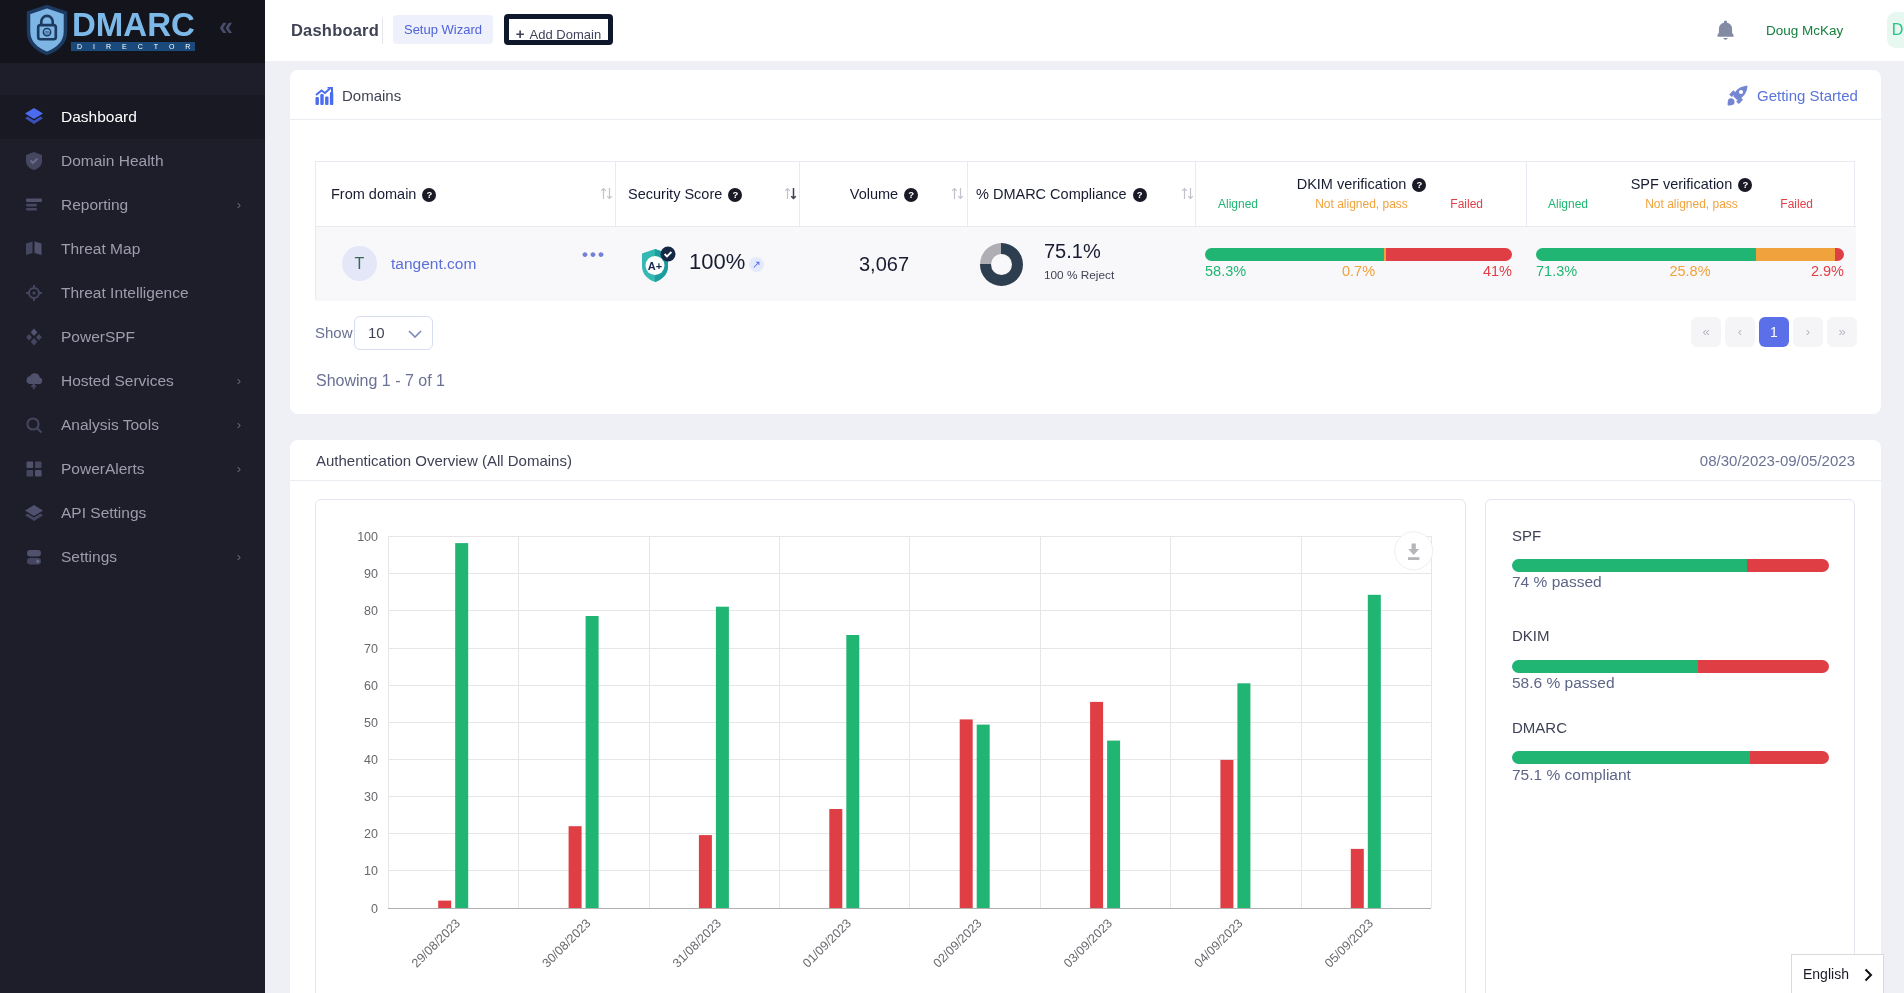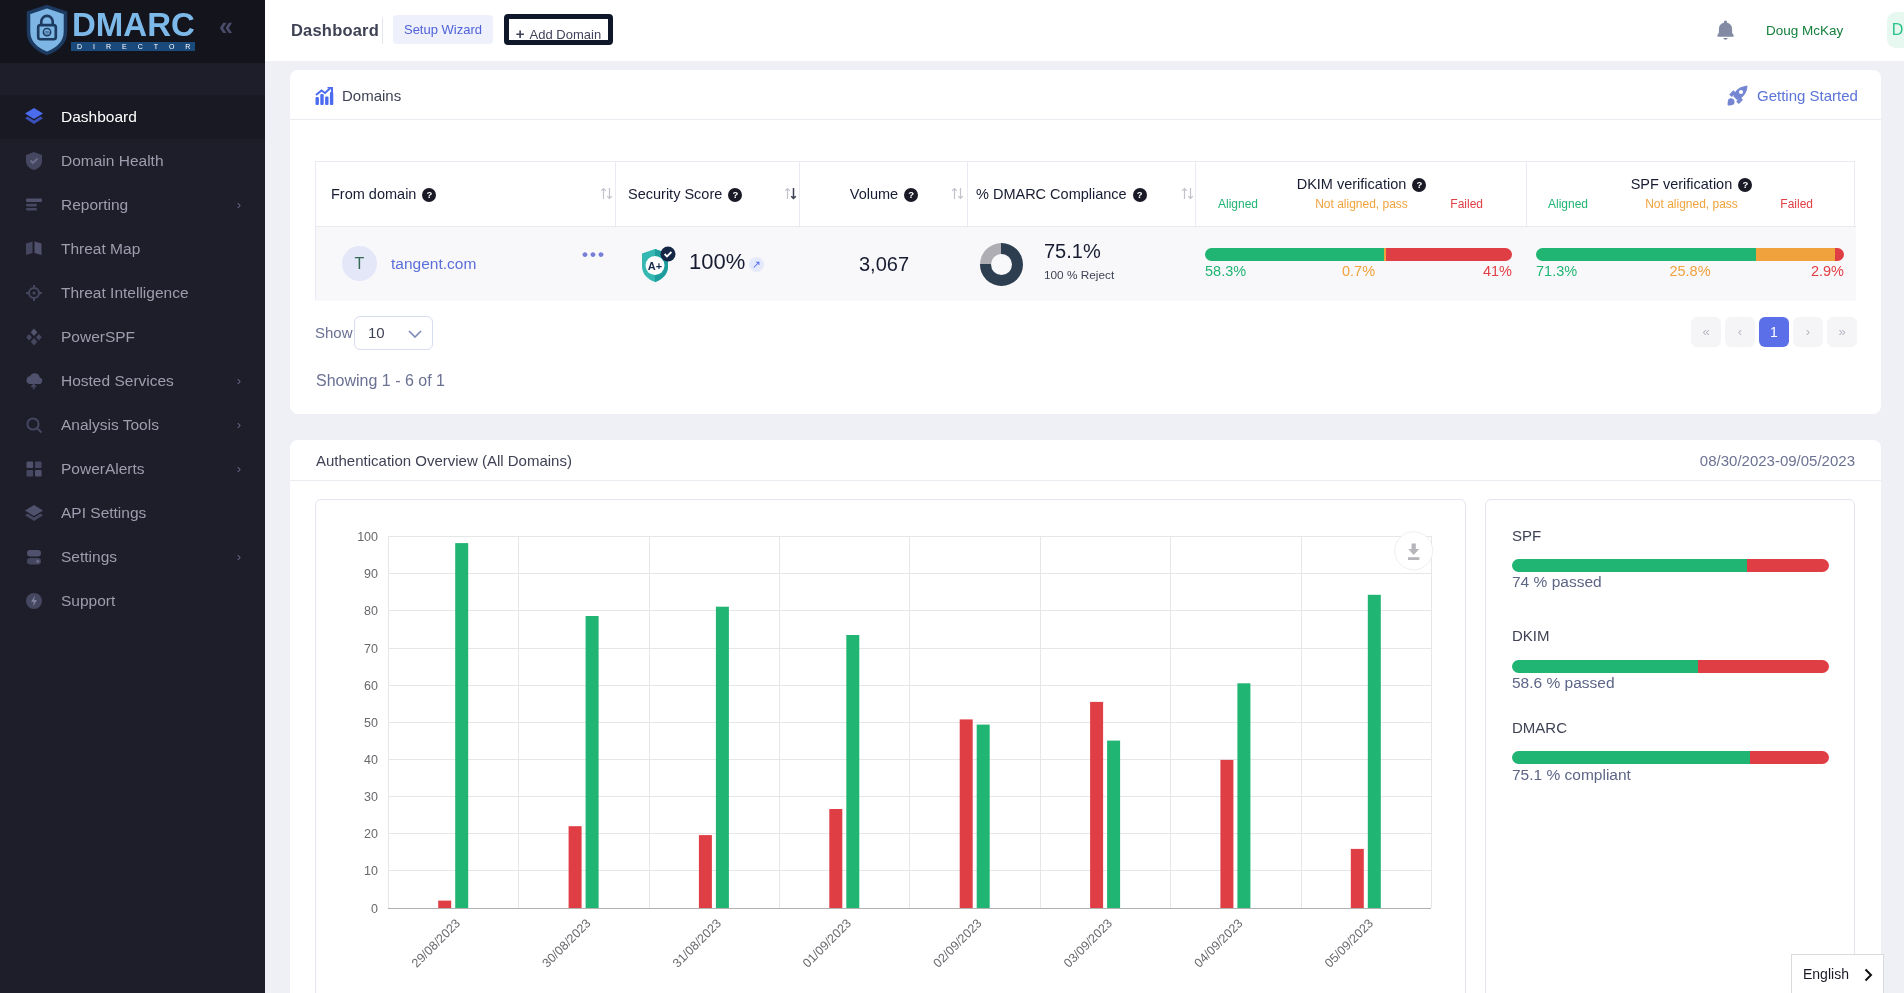--- a/index.html
+++ b/index.html
@@ -137,27 +137,20 @@
   </div>
   <div class="nav-item" style="top:535px">
     <svg class="ic" viewBox="0 0 18 18">
         <rect x="2" y="2" width="14" height="6.5" rx="3.2" fill="#50516d"></rect>
         <rect x="2" y="10" width="14" height="6.5" rx="3.2" fill="#45465f"></rect>
         <circle cx="12.8" cy="13.2" r="1.5" fill="#6b6d8a"></circle>
       </svg>
     <div class="lbl">Settings</div>
       <div class="chev">›</div>
   </div>
-  <div class="nav-item" style="top:579px">
-    <svg class="ic" viewBox="0 0 18 18">
-        <circle cx="9" cy="9" r="8" fill="#45465f"></circle>
-        <path d="M10 3.5 L6 10 H8.8 L8 14.5 L12 8 H9.2 Z" fill="#7e809c"></path>
-      </svg>
-    <div class="lbl">Support</div>
-  </div>
 </div>
 <div id="topbar">
   <div id="pg-title">Dashboard</div>
   <div id="tb-sep"></div>
   <div class="btn-wizard">Setup Wizard</div>
   <div class="btn-add"><span style="font-size:15px;font-weight:bold;margin-right:5px;">+</span>Add Domain</div>
   <svg id="bell" viewBox="0 0 19 21">
       <path d="M9.5 0.5 a1.6 1.6 0 0 1 1.6 1.6 v0.6 a6.6 6.6 0 0 1 5 6.4 v3.6 l1.5 2.6 a0.9 0.9 0 0 1 -0.8 1.4 H2.2 a0.9 0.9 0 0 1 -0.8 -1.4 l1.5 -2.6 V9.1 a6.6 6.6 0 0 1 5 -6.4 v-0.6 A1.6 1.6 0 0 1 9.5 0.5 Z" fill="#828aa4"></path>
       <path d="M7.2 18 a2.4 2.4 0 0 0 4.6 0 Z" fill="#828aa4"></path>
     </svg>
@@ -257,21 +250,21 @@
     <div class="abs" style="left:13px;top:7px;font-size:15px;color:#3f4254;">10</div>
     <svg class="abs" style="left:53px;top:13px" width="14" height="8" viewBox="0 0 14 8">
         <path d="M1 1 L7 7 L13 1" stroke="#7a86b8" stroke-width="1.6" fill="none"></path>
       </svg>
   </div>
   <div class="abs pgbtn" style="left:1401px;">«</div>
   <div class="abs pgbtn" style="left:1435px;">‹</div>
   <div class="abs pgbtn" style="left:1469px;background:#5a6fe8;color:#fff;font-size:14px;">1</div>
   <div class="abs pgbtn" style="left:1503px;">›</div>
   <div class="abs pgbtn" style="left:1537px;">»</div>
-  <div class="abs" style="left:26px;top:302px;font-size:16px;color:#6a7193;">Showing 1 - 6 of 1</div>
+  <div class="abs" style="left:26px;top:302px;font-size:16px;color:#6a7193;">Showing 1 - 7 of 1</div>
 </div>
 <div id="card2" class="card">
   <div class="abs" style="left:26px;top:12px;font-size:15px;color:#3f4254;">Authentication Overview (All Domains)</div>
   <div class="abs" style="left:1165px;top:12px;width:400px;text-align:right;font-size:15px;color:#6c7293;">08/30/2023-09/05/2023</div>
   <div class="card-head-sep" style="top:40px"></div>
 
   <div class="abs" style="left:25px;top:59px;width:1151px;height:501px;border:1px solid #e4e6ef;border-radius:6px;">
     <svg width="1149" height="499" viewBox="0 0 1149 499" style="display:block">
       <g stroke="#e6e6e6" stroke-width="1">
         <line x1="72" y1="36.5" x2="1115" y2="36.5"></line>

